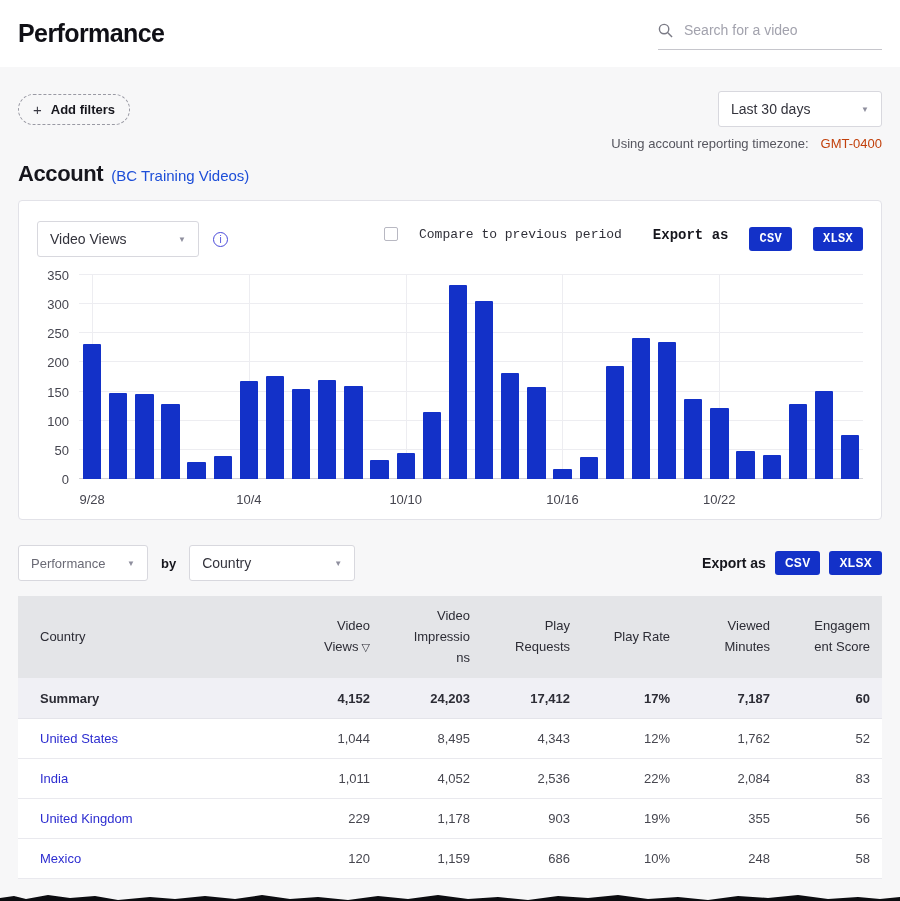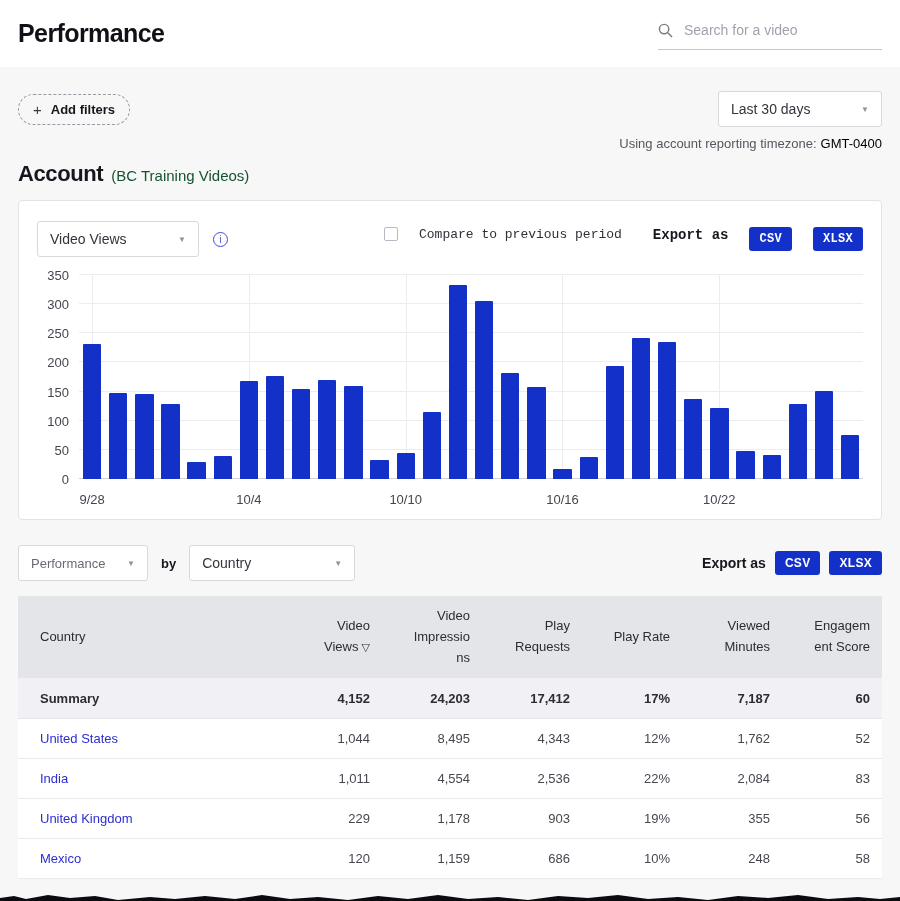--- a/index.html
+++ b/index.html
@@ -24,24 +24,24 @@
   .add-filters{border:1px dashed #9a9aa4;border-radius:16px;background:transparent;
     padding:7px 14px;font-size:13px;font-weight:700;color:#16161d;display:flex;gap:9px;
     align-items:center;cursor:pointer;font-family:inherit;}
   .plus{font-weight:400;font-size:15px;color:#3a3a44;line-height:1;}
   .select{background:#fff;border:1px solid #d8d8de;border-radius:3px;display:flex;
     align-items:center;justify-content:space-between;padding:0 12px;height:36px;
     font-size:14px;color:#33333c;cursor:pointer;}
   .caret{font-size:8px;color:#8f8f9e;margin-left:10px;}
   .date-select{width:164px;}
   .tz-row{text-align:right;font-size:13px;color:#55555e;margin-top:9px;}
-  .tz-row a{color:#000000;text-decoration:none;margin-left:4px;cursor:pointer;}
+  .tz-row a{color:#c2410c;text-decoration:none;margin-left:12px;cursor:pointer;}
   .account-row{margin-top:10px;display:flex;align-items:baseline;gap:8px;}
   .account-row h2{font-size:22px;font-weight:700;letter-spacing:-0.4px;margin:0;color:#16161d;}
-  .account-sub{font-size:15px;color:#14532d;}
+  .account-sub{font-size:15px;color:#1d4ed8;}
   
   .card{background:#fff;border:1px solid #e2e2e8;border-radius:4px;margin-top:13px;
     padding:20px 18px 10px 18px;}
   .card-head{display:flex;justify-content:space-between;align-items:center;}
   .head-left{display:flex;align-items:center;gap:14px;}
   .metric-select{width:162px;}
   .info-icon{width:15px;height:15px;border:1px solid #4a4ada;border-radius:50%;
     color:#4a4ada;font-size:10px;display:flex;align-items:center;justify-content:center;}
   .head-right{display:flex;align-items:flex-start;gap:21px;font-size:13px;color:#2f2f38;font-family:Liberation Mono, monospace;}
   .checkbox{width:14px;height:14px;border:1px solid #b8b8c2;border-radius:2px;
@@ -325,21 +325,21 @@
             <td class="num">1,044</td>
             <td class="num">8,495</td>
             <td class="num">4,343</td>
             <td class="num">12%</td>
             <td class="num">1,762</td>
             <td class="num">52</td>
           </tr>
           <tr>
             <td><a href="#">India</a></td>
             <td class="num">1,011</td>
-            <td class="num">4,554</td>
+            <td class="num">4,052</td>
             <td class="num">2,536</td>
             <td class="num">22%</td>
             <td class="num">2,084</td>
             <td class="num">83</td>
           </tr>
           <tr>
             <td><a href="#">United Kingdom</a></td>
             <td class="num">229</td>
             <td class="num">1,178</td>
             <td class="num">903</td>

